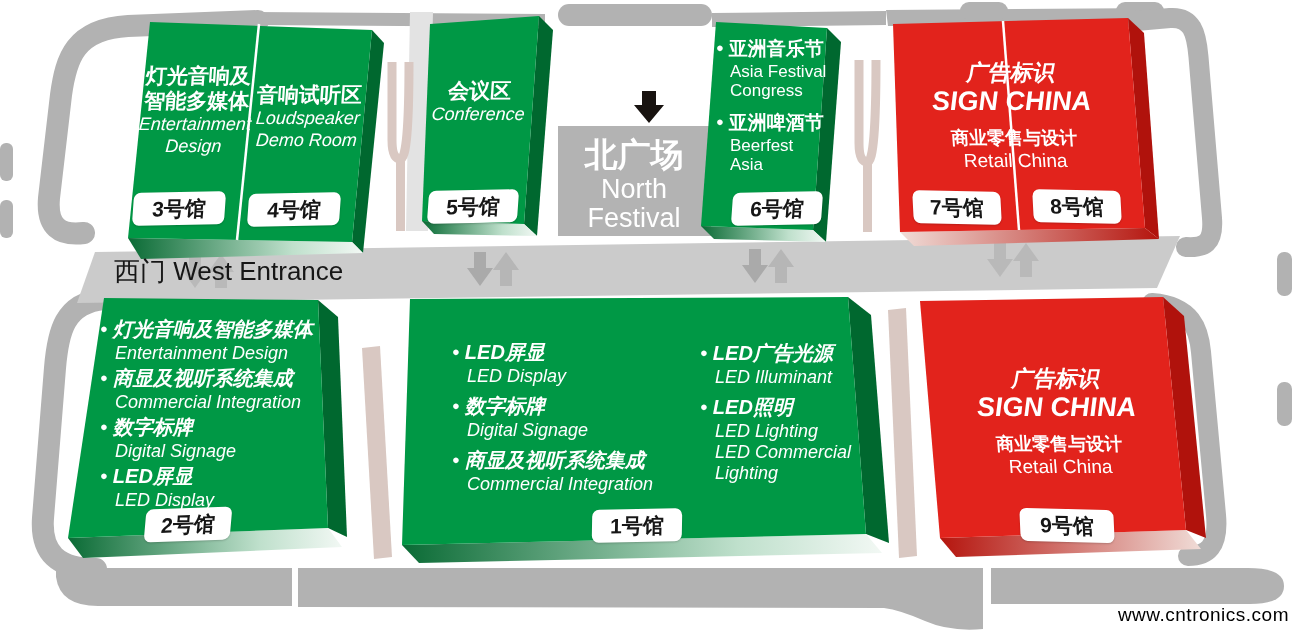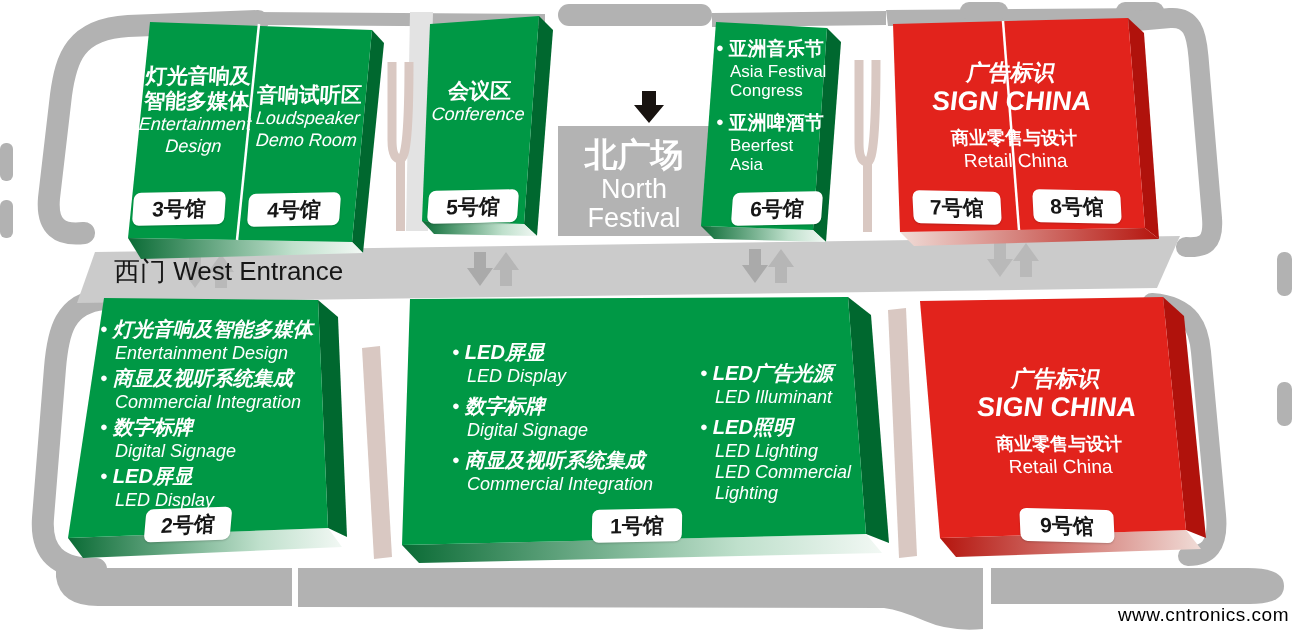--- a/index.html
+++ b/index.html
@@ -229,21 +229,21 @@
       <div class="zh-line"><span class="bu">●</span><span>数字标牌</span></div>
       <div class="en-line">Digital Signage</div>
     </div>
     <div class="item">
       <div class="zh-line"><span class="bu">●</span><span>商显及视听系统集成</span></div>
       <div class="en-line">Commercial Integration</div>
     </div>
   </div>
 
   <div class="t" style="left:700px;top:342px;width:186px;">
-    <div class="item" style="margin-bottom:8px;margin-top:20px;">
+    <div class="item" style="margin-bottom:8px;">
       <div class="zh-line"><span class="bu">●</span><span>LED广告光源</span></div>
       <div class="en-line">LED Illuminant</div>
     </div>
     <div class="item" style="margin-bottom:0;">
       <div class="zh-line"><span class="bu">●</span><span>LED照明</span></div>
       <div class="en-line">LED Lighting</div>
     </div>
     <div class="item" style="white-space:normal;">
       <div class="en-line" style="white-space:normal;width:165px;">LED Commercial Lighting</div>
     </div>

